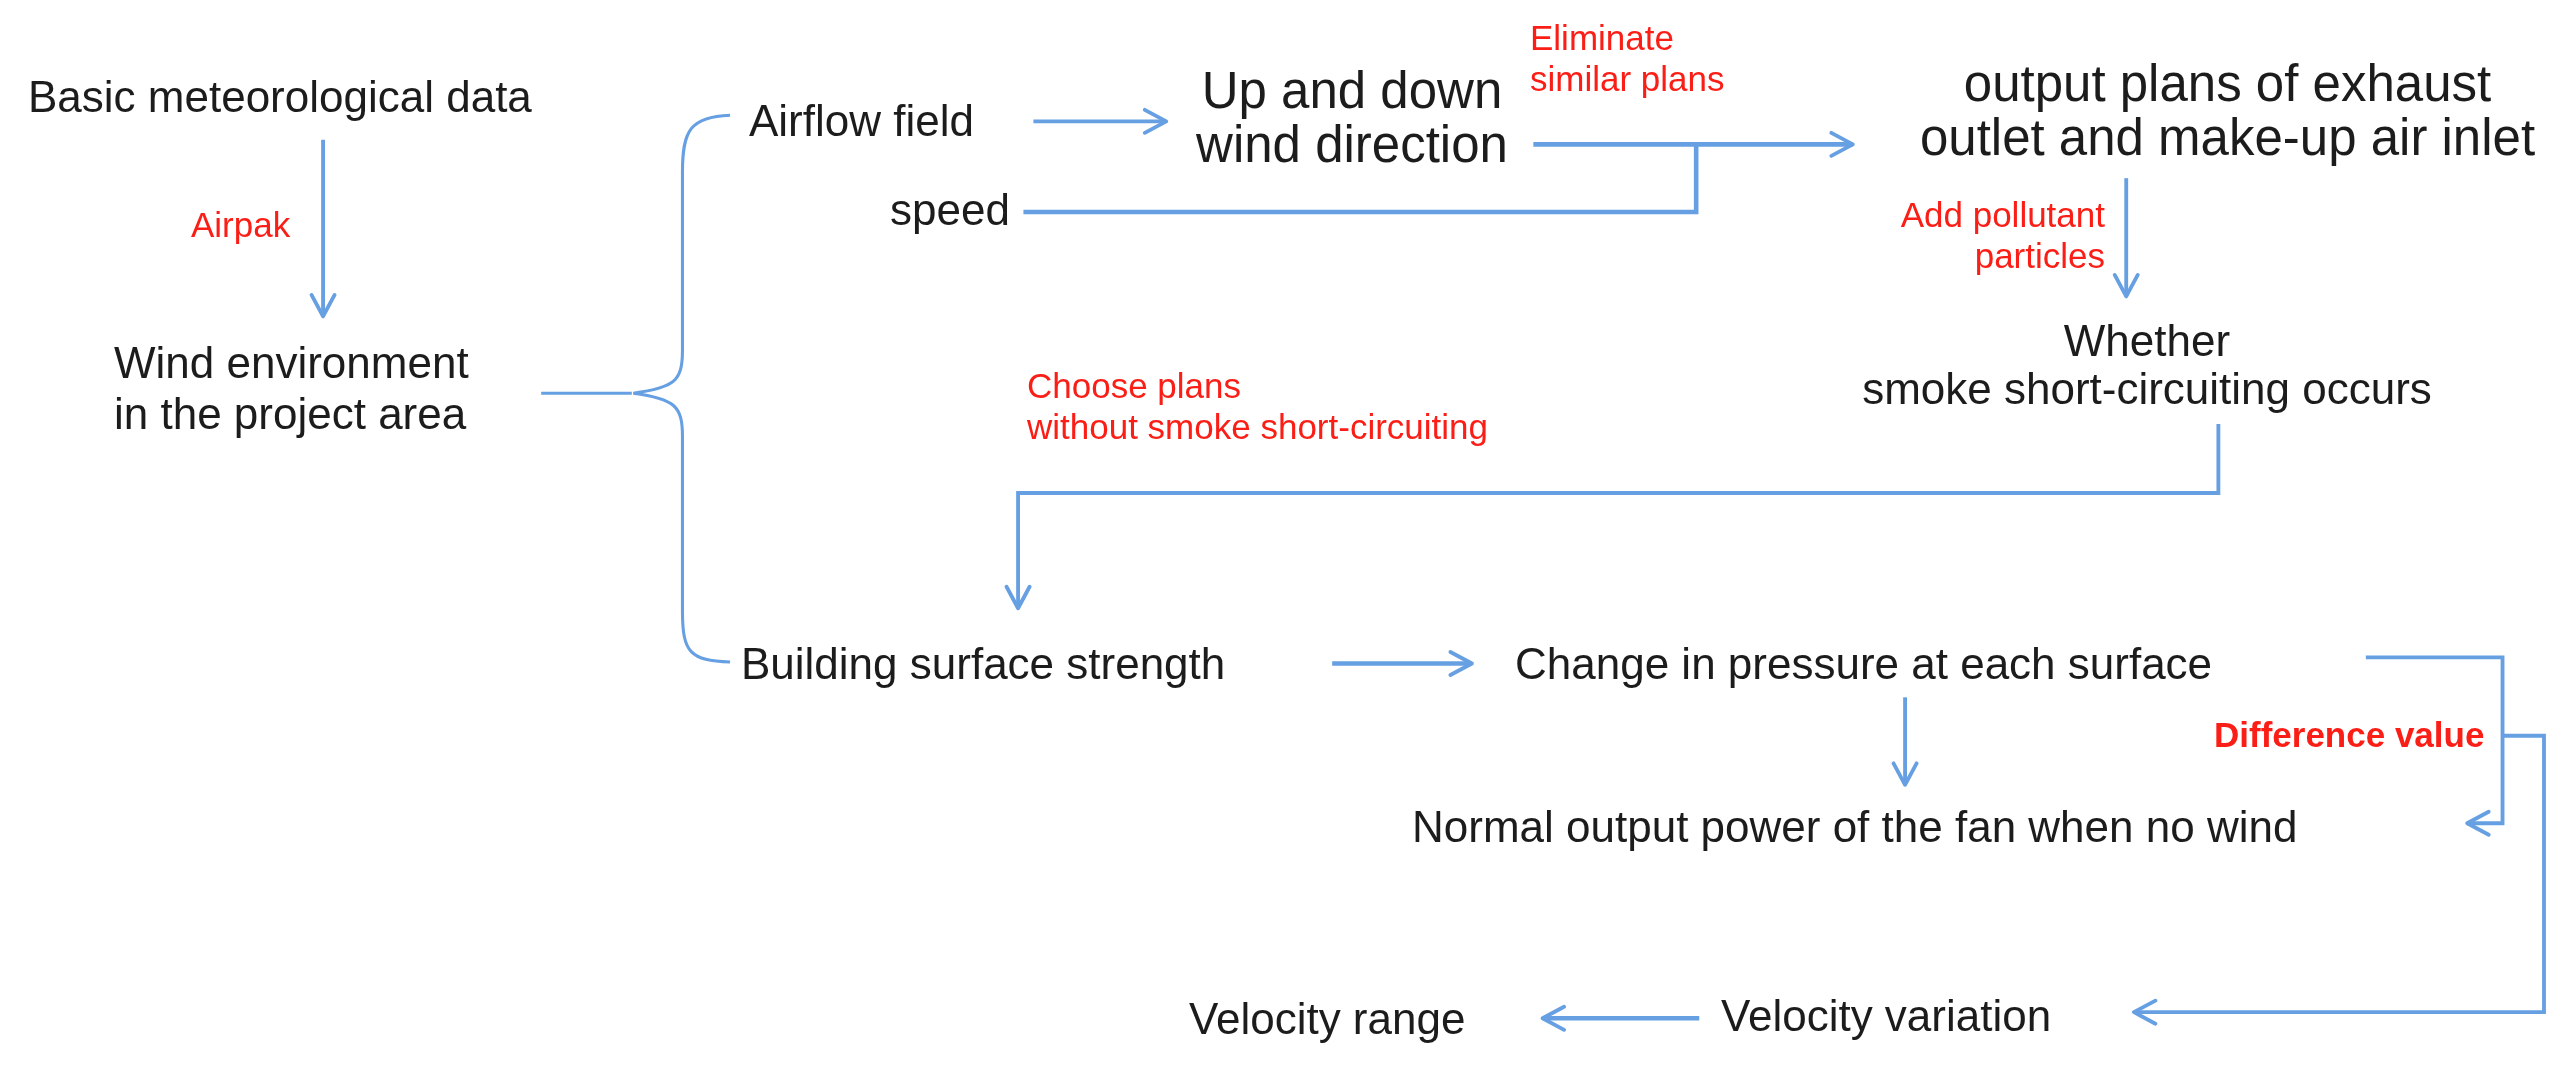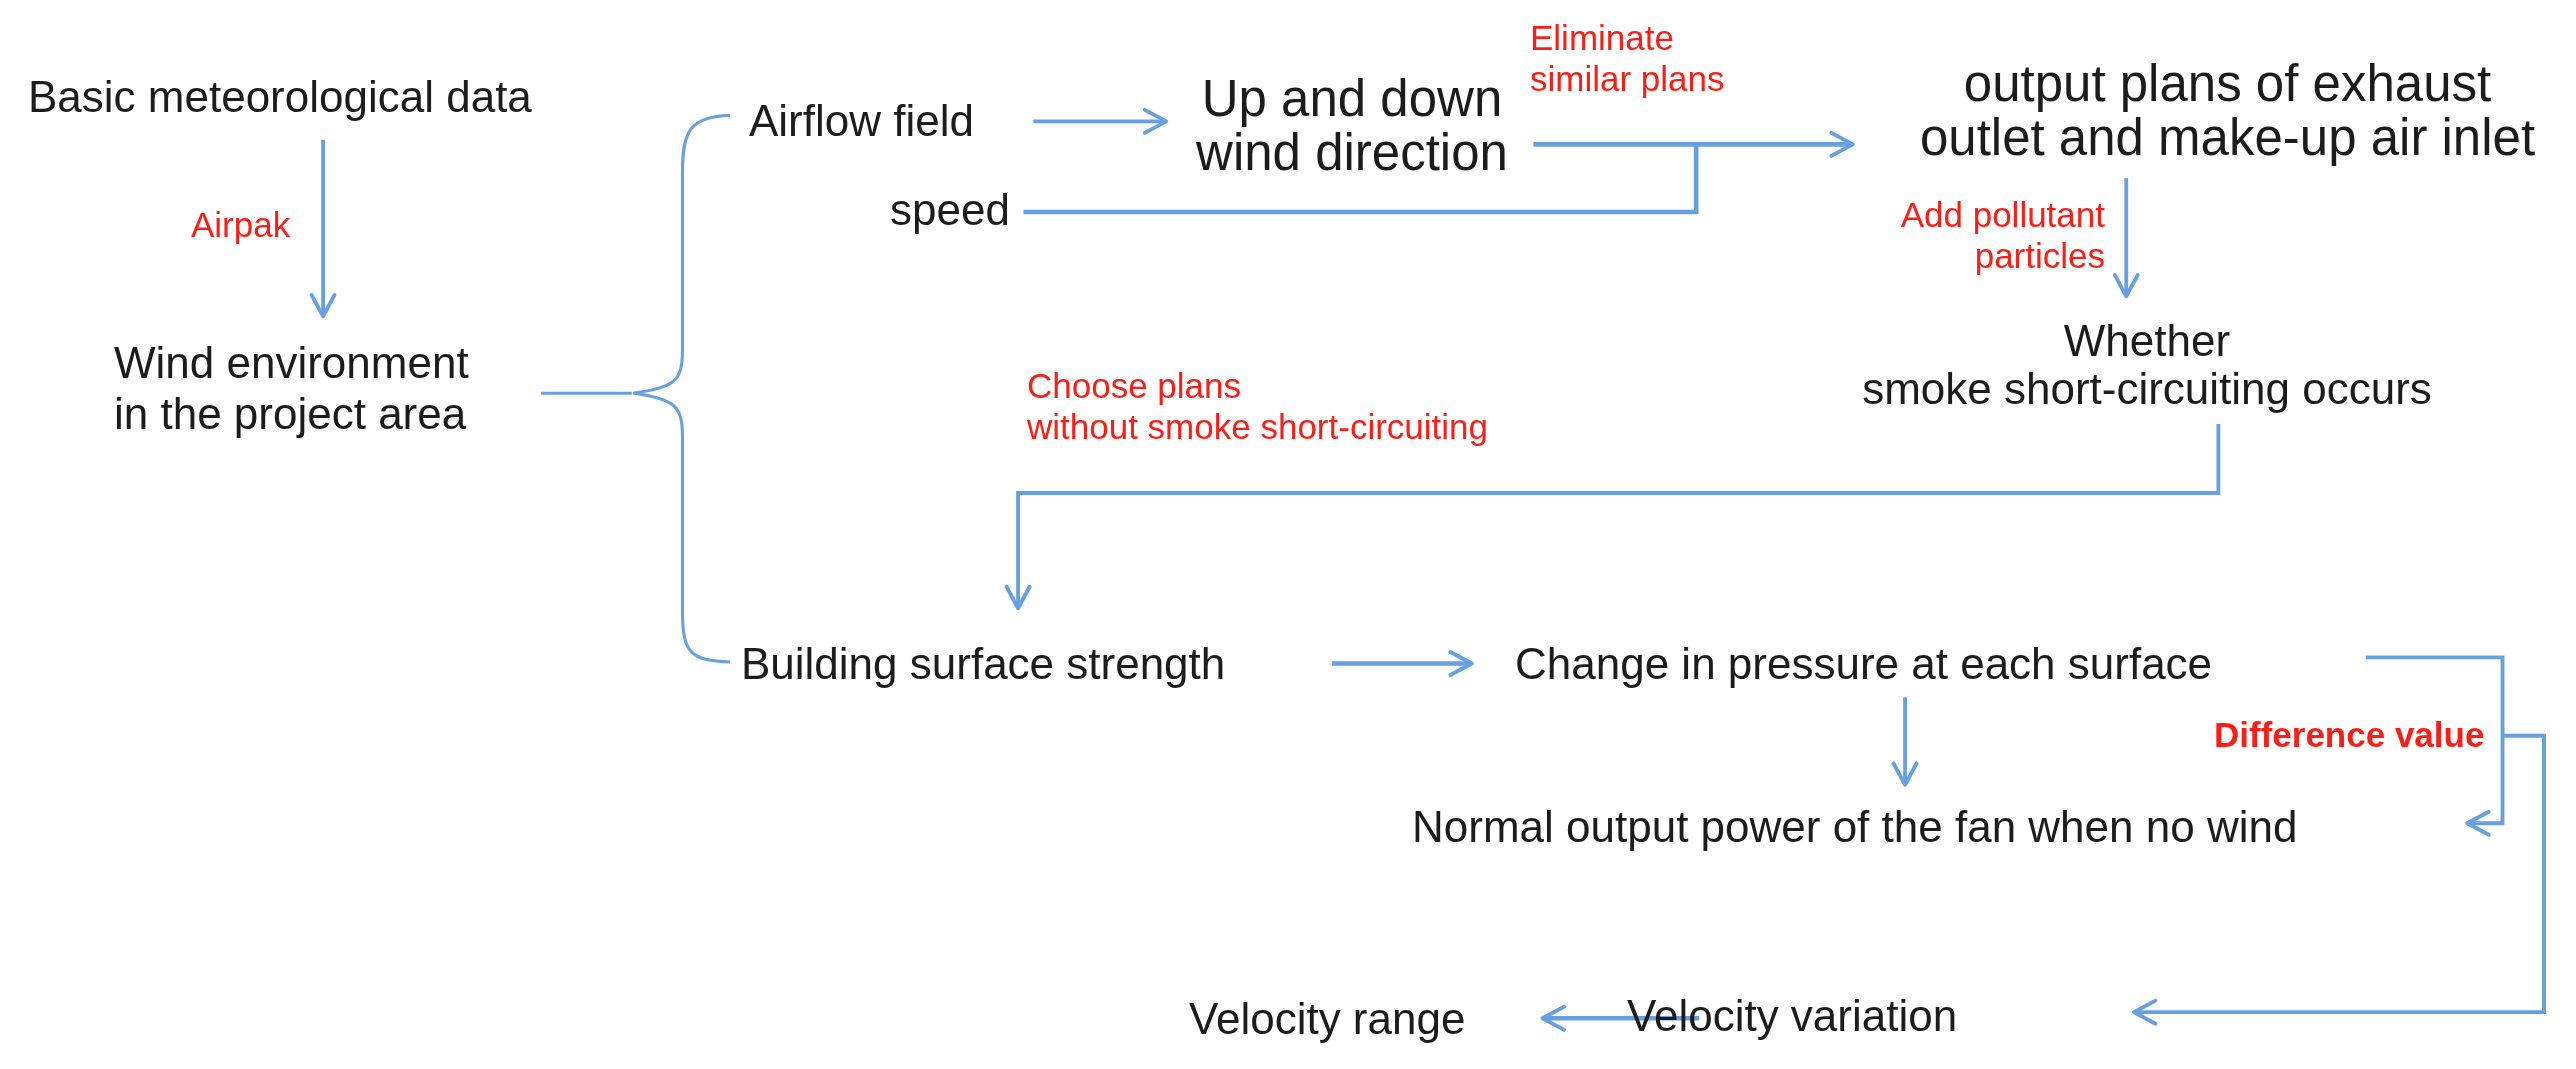--- a/index.html
+++ b/index.html
@@ -77,21 +77,21 @@
 
   <div class="node" style="left:114px;top:337px;">
     <span class="ln">Wind environment</span>
     <span class="ln">in the project area</span>
   </div>
 
   <div class="node" style="left:749px;top:95px;">Airflow field</div>
 
   <div class="node" style="left:890px;top:184px;">speed</div>
 
-  <div class="node big center" style="left:1183px;top:72px;width:338px;">
+  <div class="node big center" style="left:1183px;top:64px;width:338px;">
     <span class="ln">Up and down</span>
     <span class="ln">wind direction</span>
   </div>
 
   <div class="node big center" style="left:1905px;top:57px;width:645px;">
     <span class="ln">output plans of exhaust</span>
     <span class="ln">outlet and make-up air inlet</span>
   </div>
 
   <div class="node center" style="left:1828px;top:317px;width:638px;line-height:1.1;">
@@ -100,21 +100,21 @@
   </div>
 
   <div class="node" style="left:741px;top:638px;">Building surface strength</div>
 
   <div class="node" style="left:1515px;top:638px;">Change in pressure at each surface</div>
 
   <div class="node" style="left:1412px;top:801px;">Normal output power of the fan when no wind</div>
 
   <div class="node" style="left:1189px;top:993px;">Velocity range</div>
 
-  <div class="node" style="left:1627px;top:990px;">Velocity variation</div>
+  <div class="node" style="left:1721px;top:990px;">Velocity variation</div>
 
   <div class="node red" style="left:191px;top:204px;">Airpak</div>
 
   <div class="node red" style="left:1530px;top:17px;">
     <span class="ln">Eliminate</span>
     <span class="ln">similar plans</span>
   </div>
 
   <div class="node red right" style="left:1859px;top:194px;width:246px;">
     <span class="ln">Add pollutant</span>

